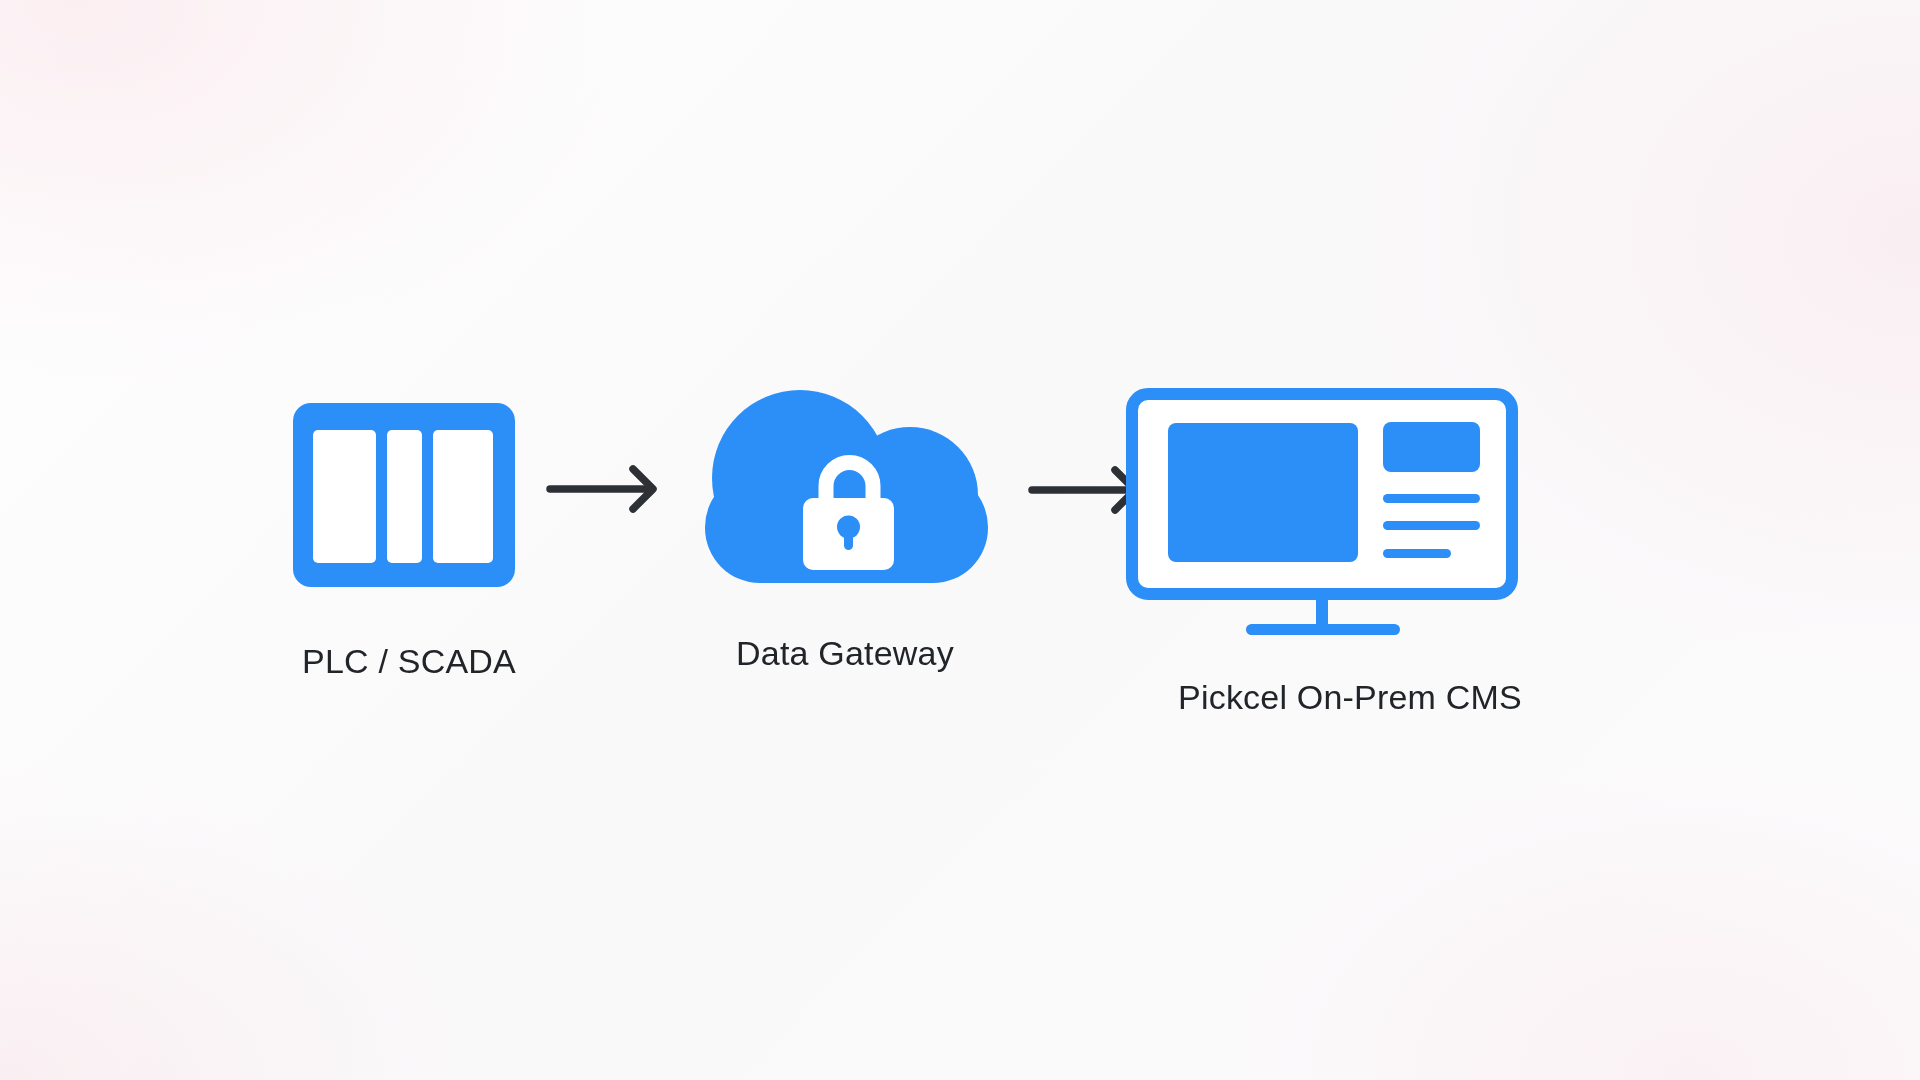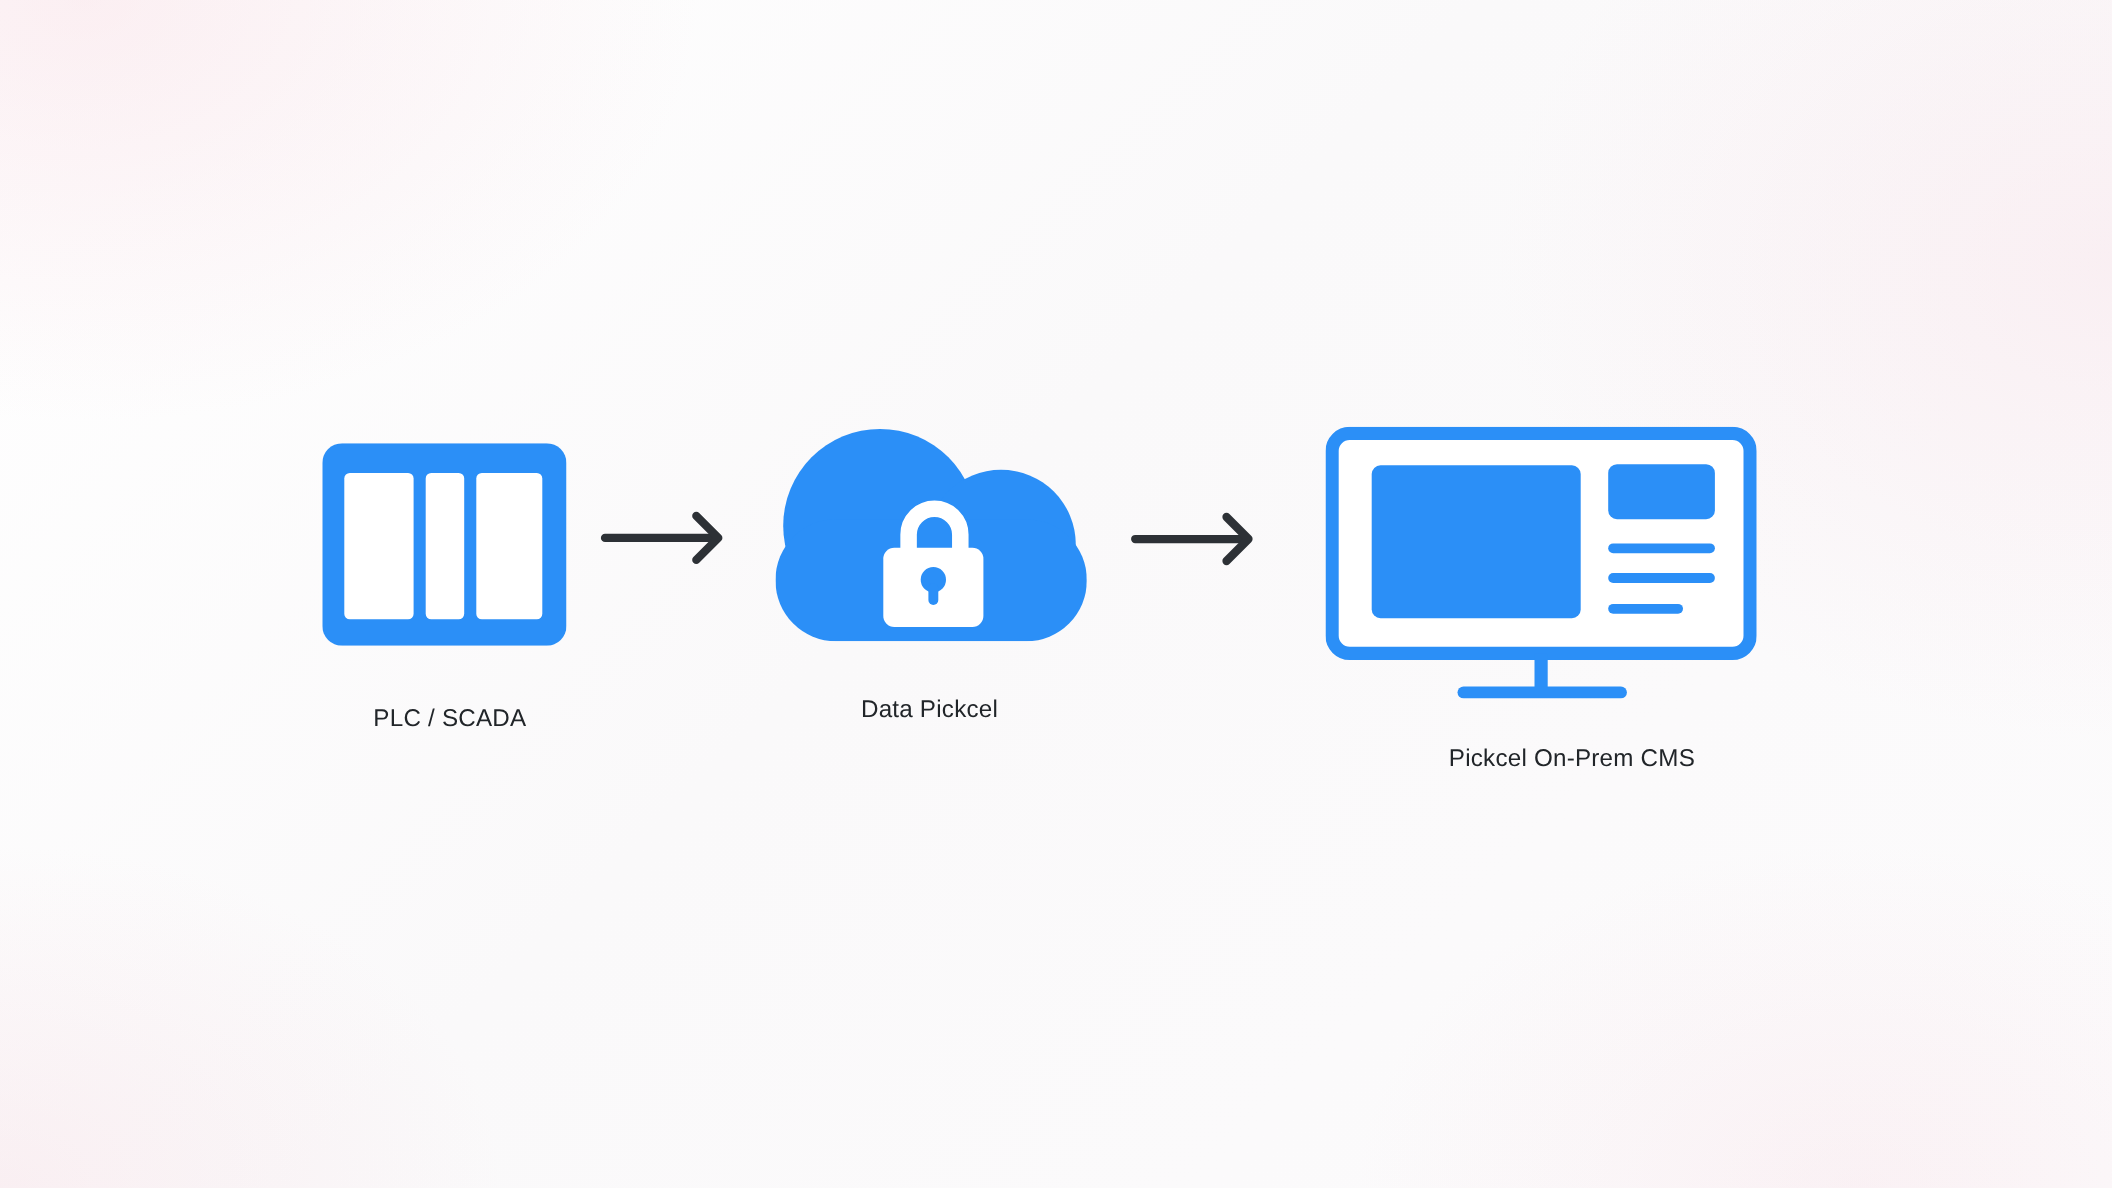--- a/index.html
+++ b/index.html
@@ -13,21 +13,21 @@
       radial-gradient(760px 520px at 88% 100%, rgba(246,218,226,0.30), rgba(246,218,226,0) 60%),
       linear-gradient(135deg, #ffffff 0%, #faf9fa 45%, #fcfbfc 100%);
     position: relative;
   }
   .stage { position: absolute; inset: 0; }
   .node { position: absolute; }
   .node-icon { position: absolute; top: 0; left: 0; }
   .node-label {
     position: absolute;
     color: var(--text, #212529);
-    font-size: 22px;
+    font-size: 34px;
     font-weight: 500;
     letter-spacing: 0.2px;
     text-align: center;
     line-height: 1.36;
     white-space: nowrap;
     transform: translateX(-50%);
   }
   .arrow { position: absolute; }
   svg { display: block; }
 </style>
@@ -65,32 +65,32 @@
         </g>
         <g>
           <path d="M 121 118 V 96 A 23.5 23.5 0 0 1 168 96 V 118" stroke="#ffffff" stroke-width="15" fill="none"></path>
           <rect x="98" y="108" width="91" height="72" rx="10" fill="#ffffff"></rect>
           <circle cx="143.5" cy="137" r="11.5" fill="var(--accent, #2b8ff7)"></circle>
           <rect x="139" y="140" width="9" height="20" rx="4.5" fill="var(--accent, #2b8ff7)"></rect>
         </g>
       </svg>
     </div>
     <div class="node-label" style="left:140px; top:240px;">
-      <div>Data Pickcel</div>
+      <div>Data Gateway</div>
     </div>
   </div>
 
   <div class="arrow" style="left:1025px; top:460px;">
     <svg width="120" height="60" viewBox="0 0 120 60" fill="none">
       <line x1="7" y1="30" x2="102" y2="30" stroke="var(--arrow, #2d3136)" stroke-width="7.5" stroke-linecap="round"></line>
       <polyline points="90,10 110,30 90,50" stroke="var(--arrow, #2d3136)" stroke-width="7.5" stroke-linecap="round" stroke-linejoin="round"></polyline>
     </svg>
   </div>
 
-  <div class="node" style="left:1205px; top:388px; width:392px; height:330px;">
+  <div class="node" style="left:1126px; top:388px; width:392px; height:330px;">
     <div class="node-icon">
       <svg width="392" height="247" viewBox="0 0 392 247">
         <rect x="6" y="6" width="380" height="200" rx="16" fill="#ffffff" stroke="var(--accent, #2b8ff7)" stroke-width="12"></rect>
         <g fill="var(--accent, #2b8ff7)">
           <rect x="42" y="35" width="190" height="139" rx="8"></rect>
           <rect x="257" y="34" width="97" height="50" rx="8"></rect>
           <rect x="257" y="106" width="97" height="9" rx="4.5"></rect>
           <rect x="257" y="133" width="97" height="9" rx="4.5"></rect>
           <rect x="257" y="161" width="68" height="9" rx="4.5"></rect>
           <rect x="190" y="206" width="12" height="32"></rect>

